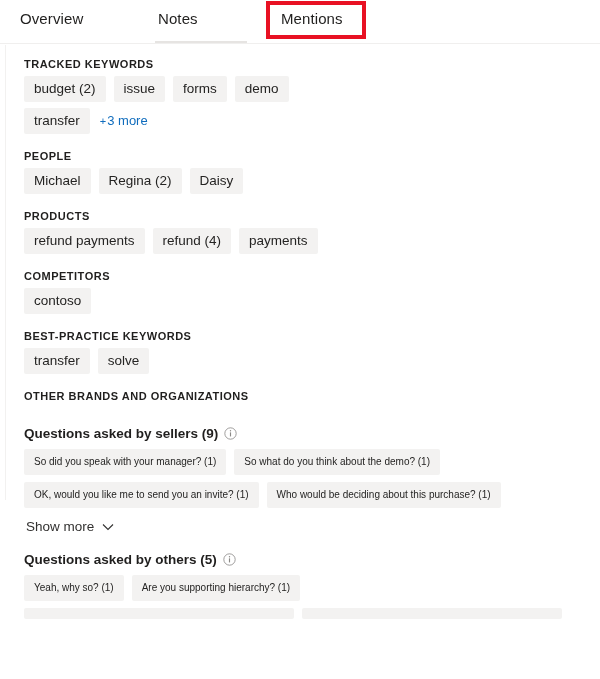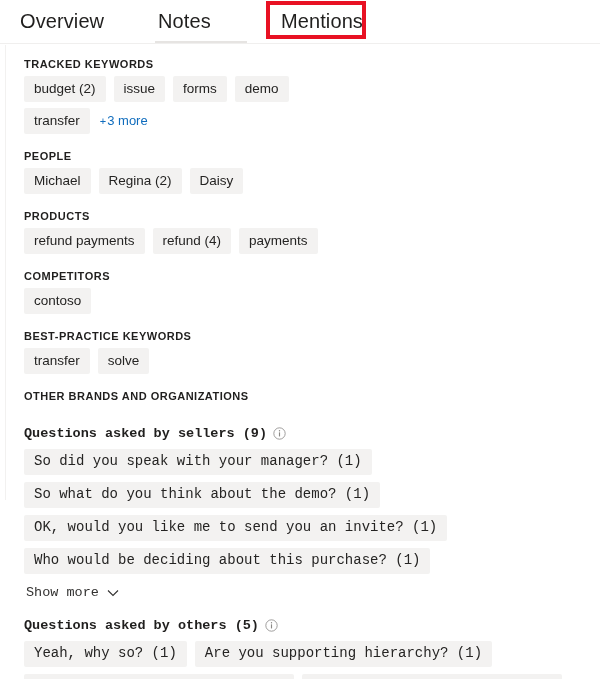--- a/index.html
+++ b/index.html
@@ -19,21 +19,21 @@
   
   .tabstrip {
     position: relative;
     height: 41px;
     background: #ffffff;
     display: flex;
     align-items: center;
     box-sizing: border-box;
   }
   .tab {
-    font-size: 20px;
+    font-size: 15px;
     color: #201f1e;
     font-weight: 400;
     padding: 0 0 2px 0;
     white-space: nowrap;
     letter-spacing: 0.1px;
     cursor: pointer;
   }
   .tab-overview { position: absolute; left: 20px; top: 10px; }
   .tab-notes    { position: absolute; left: 158px; top: 10px; }
   .tab-mentions { position: absolute; left: 281px; top: 10px; }
@@ -121,21 +121,21 @@
     color: #0f6cbd;
     font-size: 13px;
     line-height: 15px;
     white-space: nowrap;
     cursor: pointer;
     padding-left: 2px;
   }
   .more-link .plus { font-size: 11px; padding-right: 1px; }
 
   
-  .q-block { padding: 0 0 0 24px; font-family: Liberation Mono, monospace; }
+  .q-block { padding: 0 0 0 24px; }
   .q-head {
     display: flex;
     align-items: center;
     gap: 6px;
     font-size: 13.5px;
     font-weight: bold;
     color: #201f1e;
     padding: 18px 0 8px 0;
   }
   .info-icon {
@@ -148,21 +148,21 @@
   .q-chips {
     display: flex;
     flex-wrap: wrap;
     gap: 7px 8px;
     max-width: 560px;
   }
   .q-chip {
     background: #f3f2f1;
     border-radius: 2px;
     padding: 5px 10px 6px 10px;
-    font-size: 14px;
+    font-size: 10px;
     line-height: 15px;
     color: #252423;
     white-space: nowrap;
     cursor: pointer;
   }
   .show-more {
     display: flex;
     align-items: center;
     gap: 8px;
     font-size: 13.5px;

